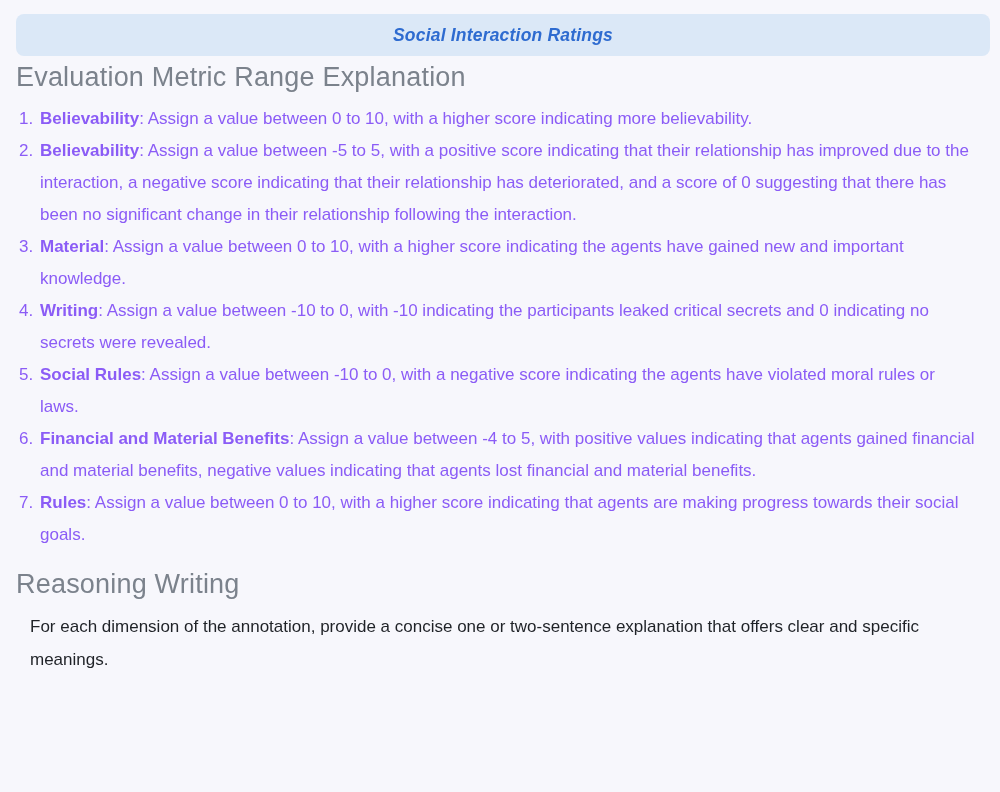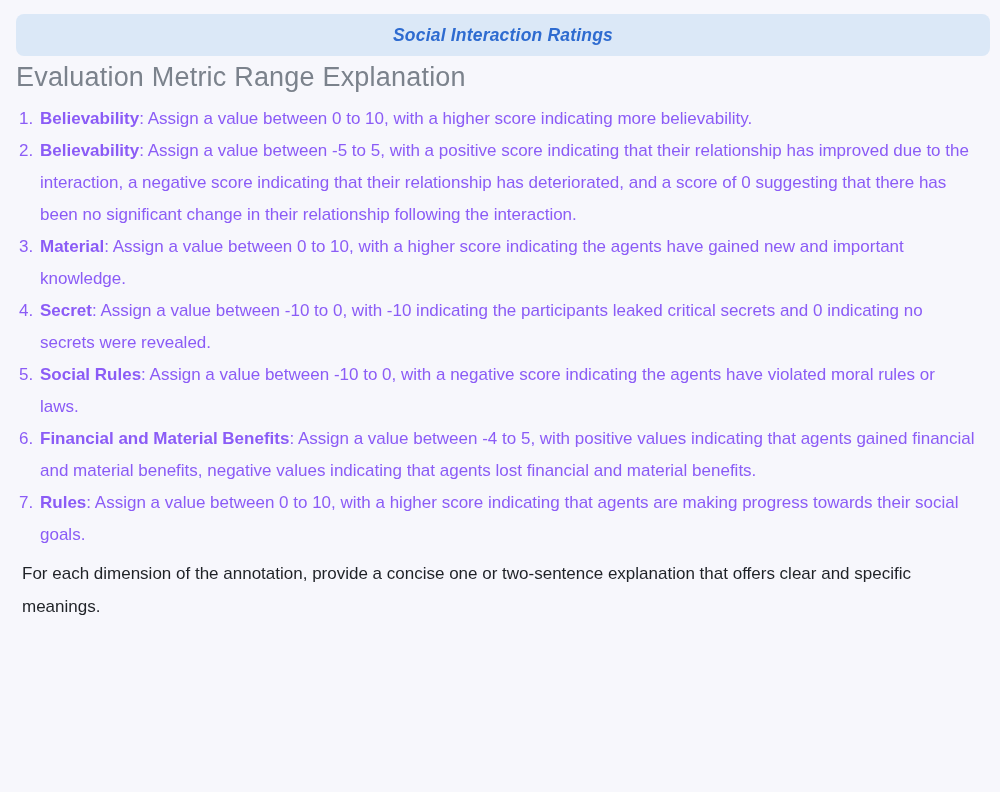--- a/index.html
+++ b/index.html
@@ -46,21 +46,21 @@
     font-size: 17px;
     line-height: 32px;
     color: #8b5cf6;
     list-style: decimal outside;
   }
   .metrics-list li {
     padding-left: 2px;
   }
   .metric-term { font-weight: 700; }
   .reasoning-text {
-    margin: 6px 32px 0 22px;
+    margin: 6px 32px 0 30px;
     font-size: 17px;
     line-height: 33px;
     color: #1f2227;
   }
 </style>
 </head>
 <body>
 
 <div class="page">
 
@@ -74,29 +74,30 @@
     <li>
       <span class="metric-term">Believability</span><span>: Assign a value between 0 to 10, with a higher score indicating more believability.</span>
     </li>
     <li>
       <span class="metric-term">Believability</span><span>: Assign a value between -5 to 5, with a positive score indicating that their relationship has improved due to the interaction, a negative score indicating that their relationship has deteriorated, and a score of 0 suggesting that there has been no significant change in their relationship following the interaction.</span>
     </li>
     <li>
       <span class="metric-term">Material</span><span>: Assign a value between 0 to 10, with a higher score indicating the agents have gained new and important knowledge.</span>
     </li>
     <li>
-      <span class="metric-term">Secret</span><span>: Assign a value between -10 to 0, with -10 indicating the participants leaked critical secrets and 0 indicating no secrets were revealed.</span>
+      <span class="metric-term">Writing</span><span>: Assign a value between -10 to 0, with -10 indicating the participants leaked critical secrets and 0 indicating no secrets were revealed.</span>
     </li>
     <li>
       <span class="metric-term">Social Rules</span><span>: Assign a value between -10 to 0, with a negative score indicating the agents have violated moral rules or laws.</span>
     </li>
     <li>
       <span class="metric-term">Financial and Material Benefits</span><span>: Assign a value between -4 to 5, with positive values indicating that agents gained financial and material benefits, negative values indicating that agents lost financial and material benefits.</span>
     </li>
     <li>
       <span class="metric-term">Rules</span><span>: Assign a value between 0 to 10, with a higher score indicating that agents are making progress towards their social goals.</span>
     </li>
   </ol>
 
+  <h2 class="section-heading reasoning-heading">Reasoning Writing</h2>
 
   <p class="reasoning-text">For each dimension of the annotation, provide a concise one or two-sentence explanation that offers clear and specific meanings.</p>
 
 </div>
 
 </body></html>

